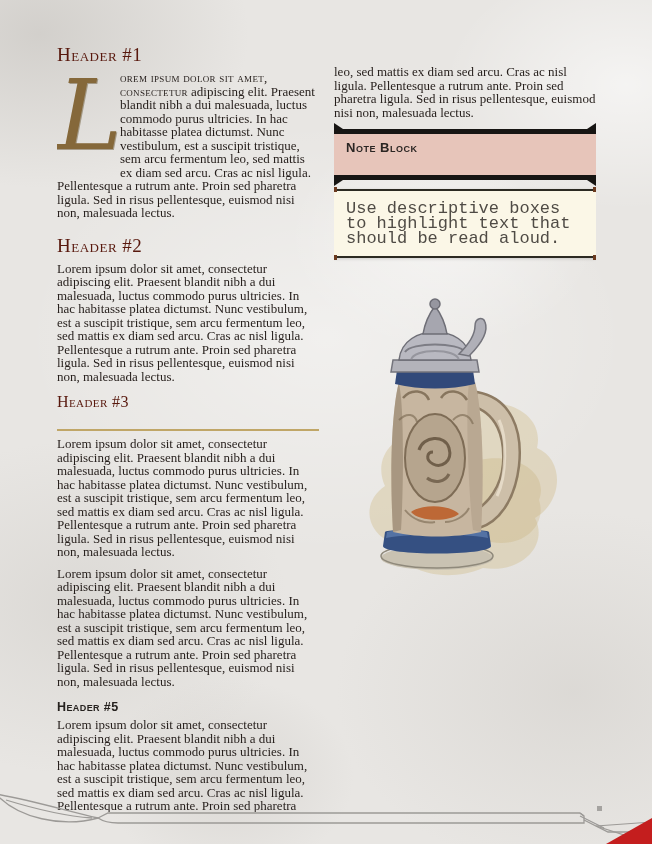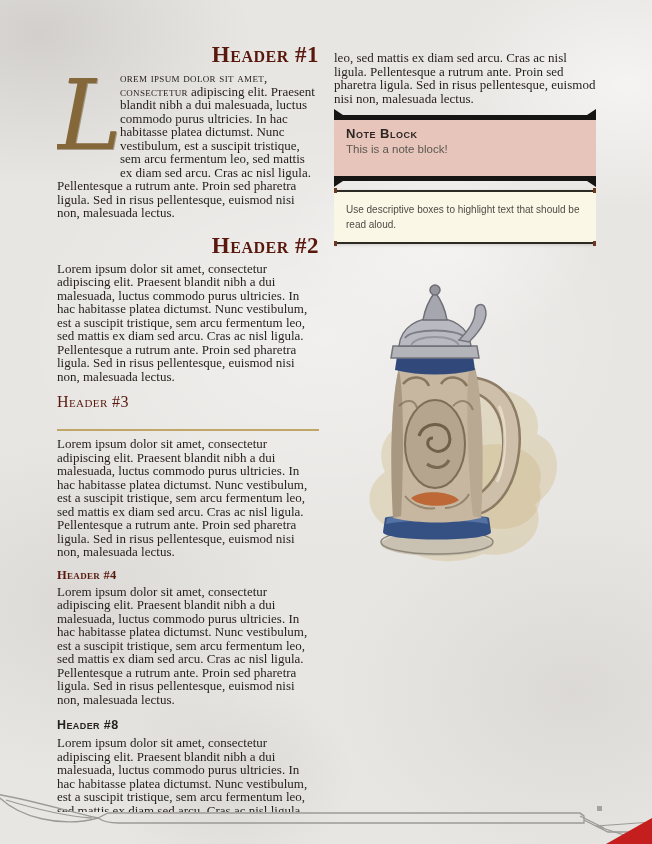--- a/index.html
+++ b/index.html
@@ -17,22 +17,22 @@
     font-family:"Liberation Serif", serif;
     color:#241d1a;
   }
   .col { position:absolute; top:40px; width:262px; }
   .col-left  { left:57px;  height:772px; overflow:hidden; }
   .col-right { left:334px; height:772px; overflow:hidden; }
 
   p.body { font-size:13px; line-height:13.5px; margin:0 0 8px 0; text-align:left; }
 
   .h-big {
-    font-variant:small-caps; font-weight:bold; color:#58180D;
-    font-size:23px; line-height:25px; letter-spacing:0.5px; margin:13px 0 4px 0;text-align:right;
+    font-variant:small-caps; font-weight:normal; color:#58180D;
+    font-size:19px; line-height:25px; letter-spacing:0.5px; margin:13px 0 4px 0;
   }
   .h-first { margin-top:2px; }
   .h-mid {
     font-variant:small-caps; font-weight:normal; color:#58180D;
     font-size:16px; line-height:18px; letter-spacing:0.4px;
     border-bottom:2px solid #c0a667; padding-bottom:18px; margin:10px 0 6px 0;
   }
   .h-small {
     font-variant:small-caps; font-weight:bold; color:#58180D;
     font-size:12.5px; line-height:14px; letter-spacing:0.3px; margin:9px 0 3px 0;
@@ -75,21 +75,21 @@
     padding:8px 12px 10px 12px; margin:8px 0 0 0;
     box-shadow:0 1px 3px rgba(0,0,0,0.15);
   }
   .desc-dot { position:absolute; width:5px; height:5px; background:#6b3a1f; }
   .dot-tl { left:-2px; top:-4px; }  .dot-tr { right:-2px; top:-4px; }
   .dot-bl { left:-2px; bottom:-4px; } .dot-br { right:-2px; bottom:-4px; }
   .desc-title {
     font-family:"Liberation Sans", sans-serif; font-variant:small-caps; font-weight:bold;
     font-size:13px; line-height:16px; letter-spacing:0.5px; color:#211b10;
   }
-  .desc-text { font-family:Liberation Sans, sans-serif; font-size:10px; line-height:15px; color:#4f4b45; margin-top:2px; }
+  .desc-text { font-family:Liberation Mono, monospace; font-size:17px; line-height:15px; color:#4f4b45; margin-top:2px; }
   .desc-indent { margin-top:2px; text-indent:12px; }
   .desc-bold { font-weight:bold; color:#3a362f; }
 
   .stein-wrap { margin-top:22px; text-align:center; }
 
   .footer-art { position:absolute; left:0; bottom:0; width:652px; height:52px; }
 </style>
 </head>
 <body>
 
@@ -101,36 +101,34 @@
     <p class="body">
       <span class="dropcap">L</span><span class="lead-caps">orem ipsum dolor sit amet, consectetur</span><span> adipiscing elit. Praesent blandit nibh a dui malesuada, luctus commodo purus ultricies. In hac habitasse platea dictumst. Nunc vestibulum, est a suscipit tristique, sem arcu fermentum leo, sed mattis ex diam sed arcu. Cras ac nisl ligula. Pellentesque a rutrum ante. Proin sed pharetra ligula. Sed in risus pellentesque, euismod nisi non, malesuada lectus.</span>
     </p>
 
     <div class="h-big">Header #2</div>
     <p class="body">Lorem ipsum dolor sit amet, consectetur adipiscing elit. Praesent blandit nibh a dui malesuada, luctus commodo purus ultricies. In hac habitasse platea dictumst. Nunc vestibulum, est a suscipit tristique, sem arcu fermentum leo, sed mattis ex diam sed arcu. Cras ac nisl ligula. Pellentesque a rutrum ante. Proin sed pharetra ligula. Sed in risus pellentesque, euismod nisi non, malesuada lectus.</p>
 
     <div class="h-mid">Header #3</div>
     <p class="body">Lorem ipsum dolor sit amet, consectetur adipiscing elit. Praesent blandit nibh a dui malesuada, luctus commodo purus ultricies. In hac habitasse platea dictumst. Nunc vestibulum, est a suscipit tristique, sem arcu fermentum leo, sed mattis ex diam sed arcu. Cras ac nisl ligula. Pellentesque a rutrum ante. Proin sed pharetra ligula. Sed in risus pellentesque, euismod nisi non, malesuada lectus.</p>
 
-    <div class="h-small">Header #4</div>
-    <p class="body">Lorem ipsum dolor sit amet, consectetur adipiscing elit. Praesent blandit nibh a dui malesuada, luctus commodo purus ultricies. In hac habitasse platea dictumst. Nunc vestibulum, est a suscipit tristique, sem arcu fermentum leo, sed mattis ex diam sed arcu. Cras ac nisl ligula. Pellentesque a rutrum ante. Proin sed pharetra ligula. Sed in risus pellentesque, euismod nisi non, malesuada lectus.</p>
-
-    <div class="h-sans">Header #8</div>
+    <p class="body">Lorem ipsum dolor sit amet, consectetur adipiscing elit. Praesent blandit nibh a dui malesuada, luctus commodo purus ultricies. In hac habitasse platea dictumst. Nunc vestibulum, est a suscipit tristique, sem arcu fermentum leo, sed mattis ex diam sed arcu. Cras ac nisl ligula. Pellentesque a rutrum ante. Proin sed pharetra ligula. Sed in risus pellentesque, euismod nisi non, malesuada lectus.</p>
+
+    <div class="h-sans">Header #5</div>
     <p class="body">Lorem ipsum dolor sit amet, consectetur adipiscing elit. Praesent blandit nibh a dui malesuada, luctus commodo purus ultricies. In hac habitasse platea dictumst. Nunc vestibulum, est a suscipit tristique, sem arcu fermentum leo, sed mattis ex diam sed arcu. Cras ac nisl ligula. Pellentesque a rutrum ante. Proin sed pharetra ligula. Sed in risus pellentesque, euismod nisi non, malesuada lectus.</p>
 
   </div>
 
   <div class="col col-right">
-    <p class="body" style="margin-top:11px;">leo, sed mattis ex diam sed arcu. Cras ac nisl ligula. Pellentesque a rutrum ante. Proin sed pharetra ligula. Sed in risus pellentesque, euismod nisi non, malesuada lectus.</p>
+    <p class="body" style="margin-top:25px;">leo, sed mattis ex diam sed arcu. Cras ac nisl ligula. Pellentesque a rutrum ante. Proin sed pharetra ligula. Sed in risus pellentesque, euismod nisi non, malesuada lectus.</p>
 
     <div class="note">
       <div class="note-ribbon ribbon-top"></div>
       <div class="note-body">
         <div class="note-title">Note Block</div>
-        <div class="note-text">This is a note block!</div>
       </div>
       <div class="note-ribbon ribbon-bottom"></div>
     </div>
 
     <div class="desc">
       <span class="desc-dot dot-tl"></span>
       <span class="desc-dot dot-tr"></span>
       <span class="desc-dot dot-bl"></span>
       <span class="desc-dot dot-br"></span>
       <div class="desc-text">Use descriptive boxes to highlight text that should be read aloud.</div>

